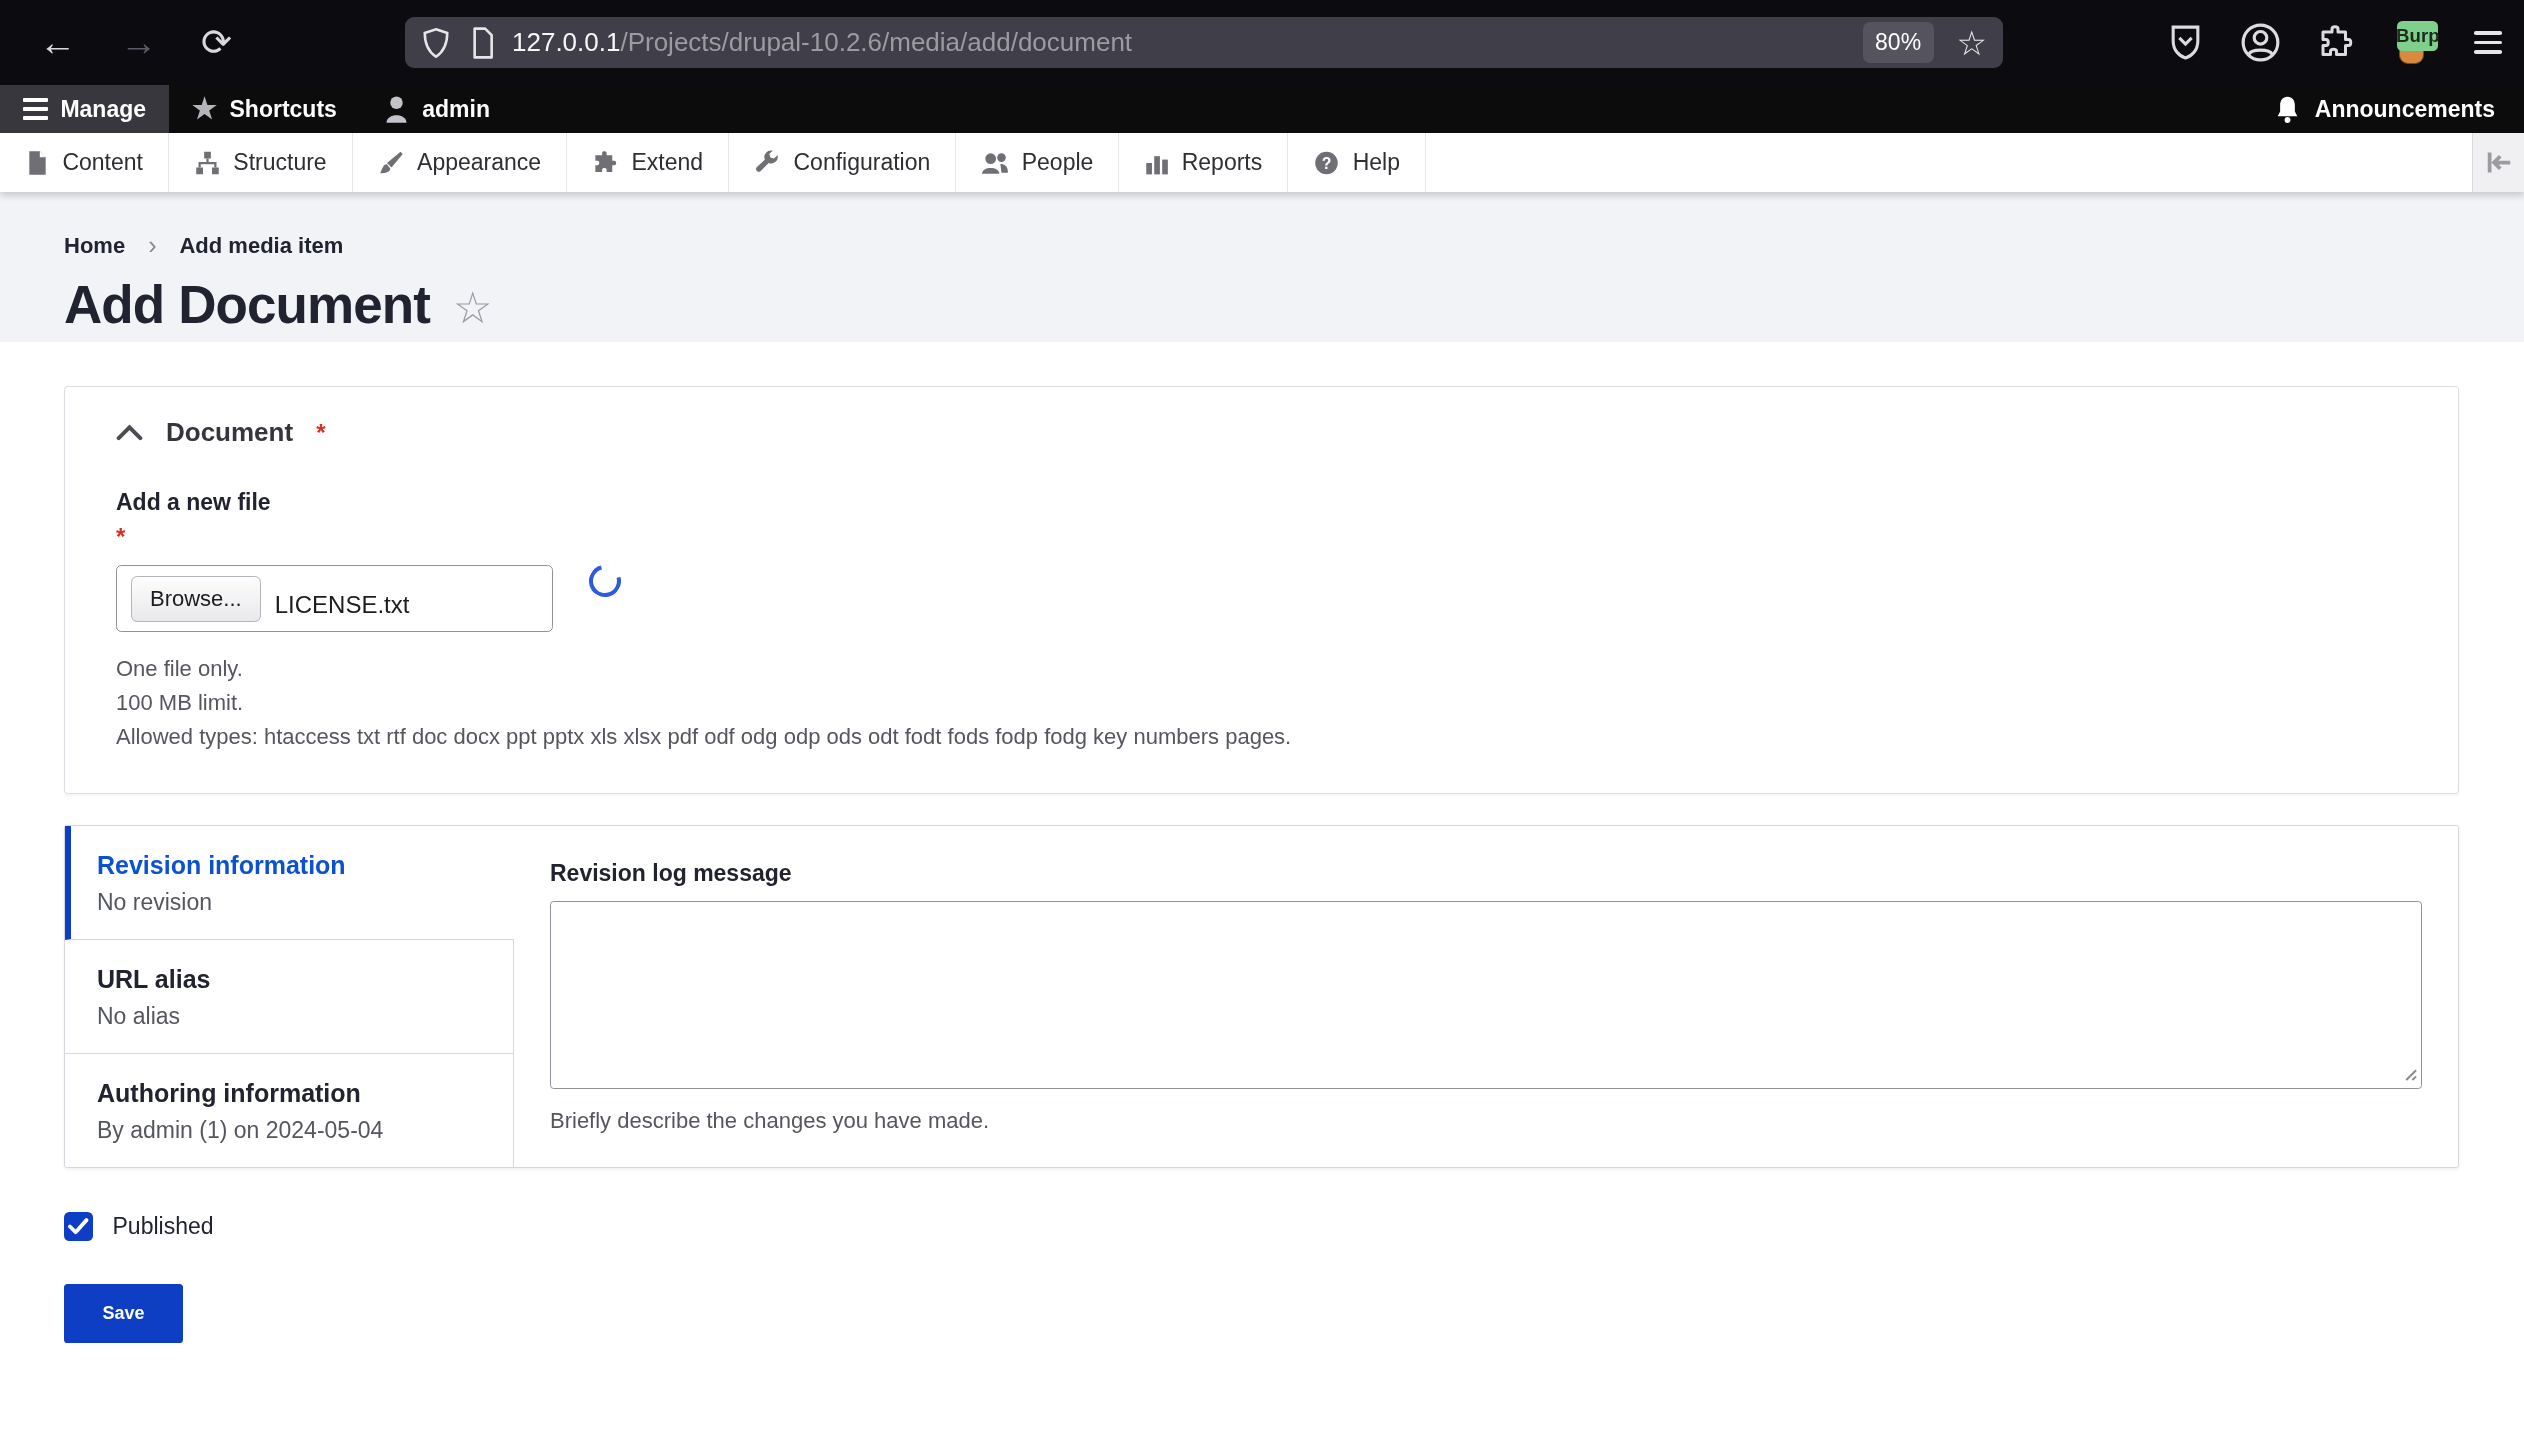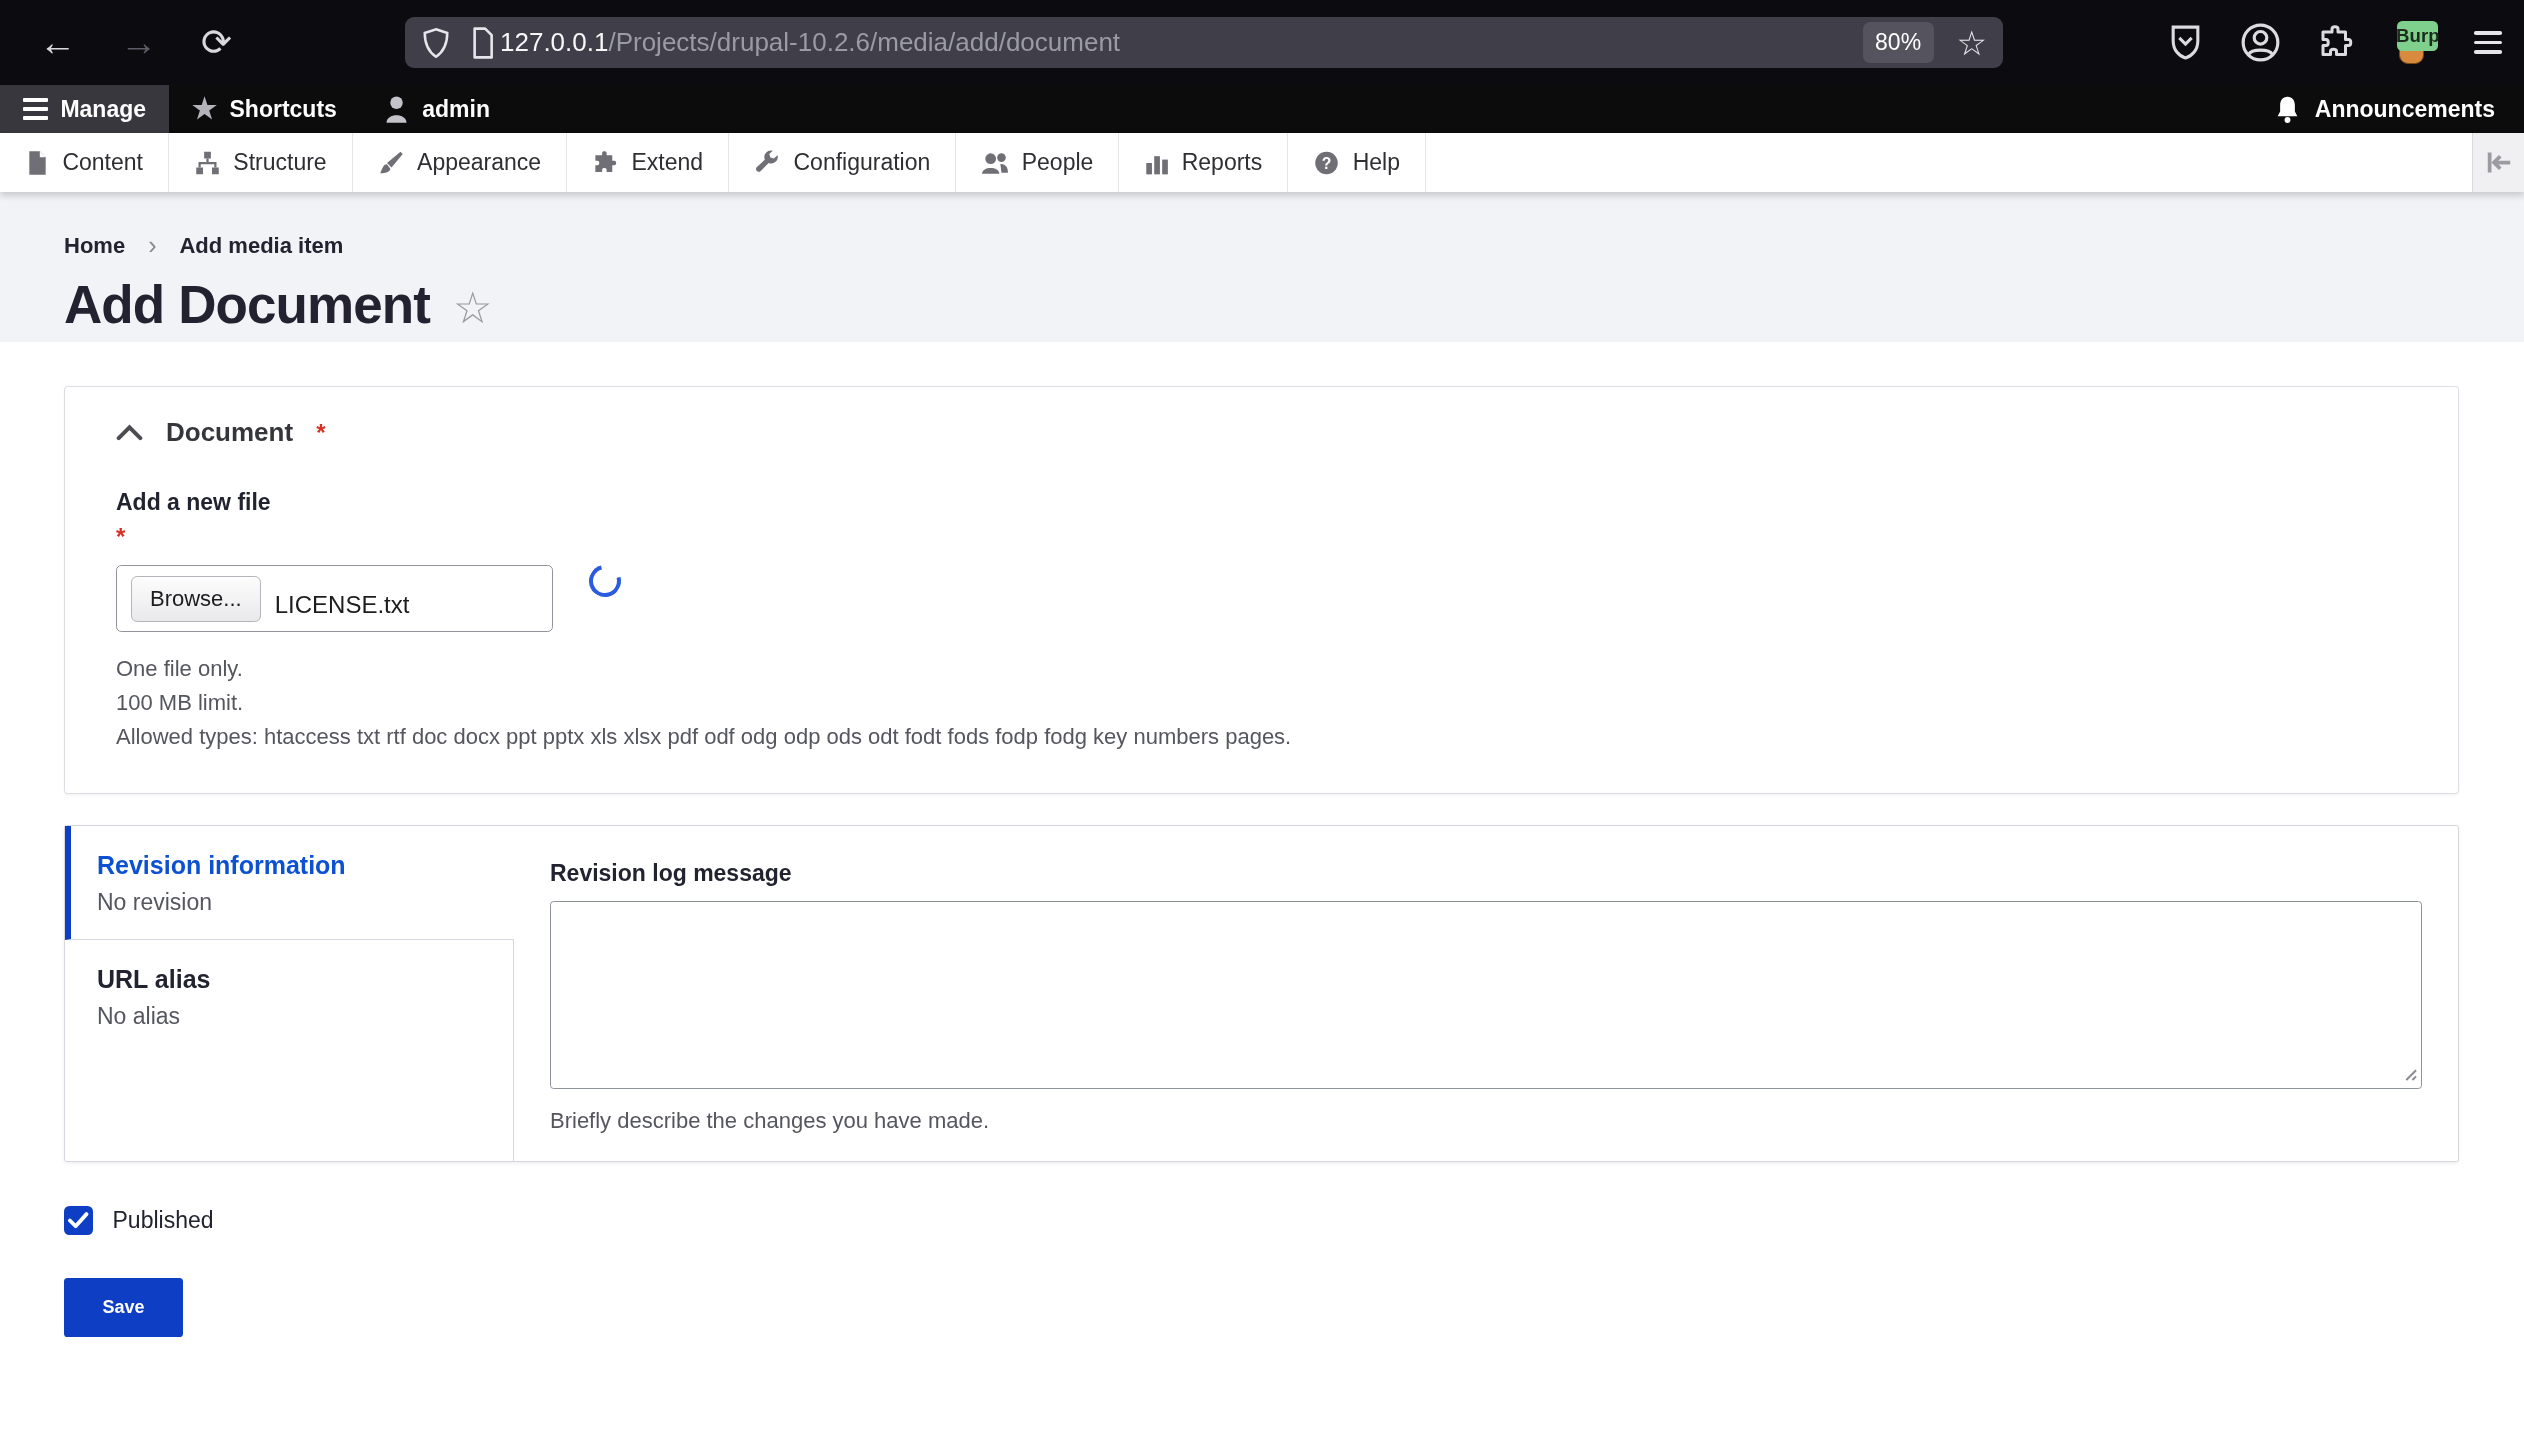--- a/index.html
+++ b/index.html
@@ -10,21 +10,21 @@
   
   .browser-bar { position:absolute; top:0; left:0; width:100%; height:85px;
                  background:#0c0c10; display:flex; align-items:center; }
   .nav-icons { display:flex; align-items:center; gap:44px; margin-left:39px; }
   .nav-ico { font-size:37px; line-height:1; color:#d8d8dd; }
   .nav-ico.disabled { color:#5c5c66; }
   .url-bar { position:absolute; left:405px; top:17px; width:1598px; height:51px;
              background:#3f3e49; border-radius:9px; display:flex; align-items:center;
              padding:0 16px; }
   .url-bar svg { flex:0 0 auto; }
-  .url-text { margin-left:4px; font-size:26px; color:#9b9ba4; white-space:nowrap; overflow:hidden;text-align:right; }
+  .url-text { margin-left:16px; font-size:26px; color:#9b9ba4; white-space:nowrap; overflow:hidden;text-align:right; }
   .url-text .host { color:#f7f7f9; }
   .url-right { margin-left:auto; display:flex; align-items:center; gap:23px; }
   .zoom-badge { background:#54535e; color:#fff; border-radius:7px; font-size:23px;
                 padding:7px 12.4px; }
   .bookmark-star { font-size:34px; color:#e8e8ec; line-height:1; }
   .chrome-right { position:absolute; right:23px; top:0; height:85px; display:flex;
                   align-items:center; gap:36px; }
   .burp-badge { position:relative; width:46px; height:43px; }
   .burp-green { position:absolute; top:0; left:5.3px; width:41px; height:30px; background:#7ed08c;
                 border-radius:5.3px; color:#1c2b1c; font-size:18.6px; font-weight:bold;
@@ -306,20 +306,24 @@
       <div class="vtabs-wrap">
         <div class="vtabs-col">
           <div class="vtab active">
             <div class="vtab-title">Revision information</div>
             <div class="vtab-summary">No revision</div>
           </div>
           <div class="vtab">
             <div class="vtab-title">URL alias</div>
             <div class="vtab-summary">No alias</div>
           </div>
+          <div class="vtab">
+            <div class="vtab-title">Authoring information</div>
+            <div class="vtab-summary">By admin (1) on 2024-05-04</div>
+          </div>
         </div>
         <div class="vtab-panel">
           <div class="panel-label">Revision log message</div>
           <div class="ta-wrap">
             <textarea class="log-textarea" style=""></textarea>
             <svg class="resize-grip" width="19.5" height="19.5" viewBox="0 0 16 16">
               <path d="M14 6 L6 14 M14 11 L11 14" stroke="#8a8a90" stroke-width="1.6"></path>
             </svg>
           </div>
           <div class="panel-desc">Briefly describe the changes you have made.</div>

